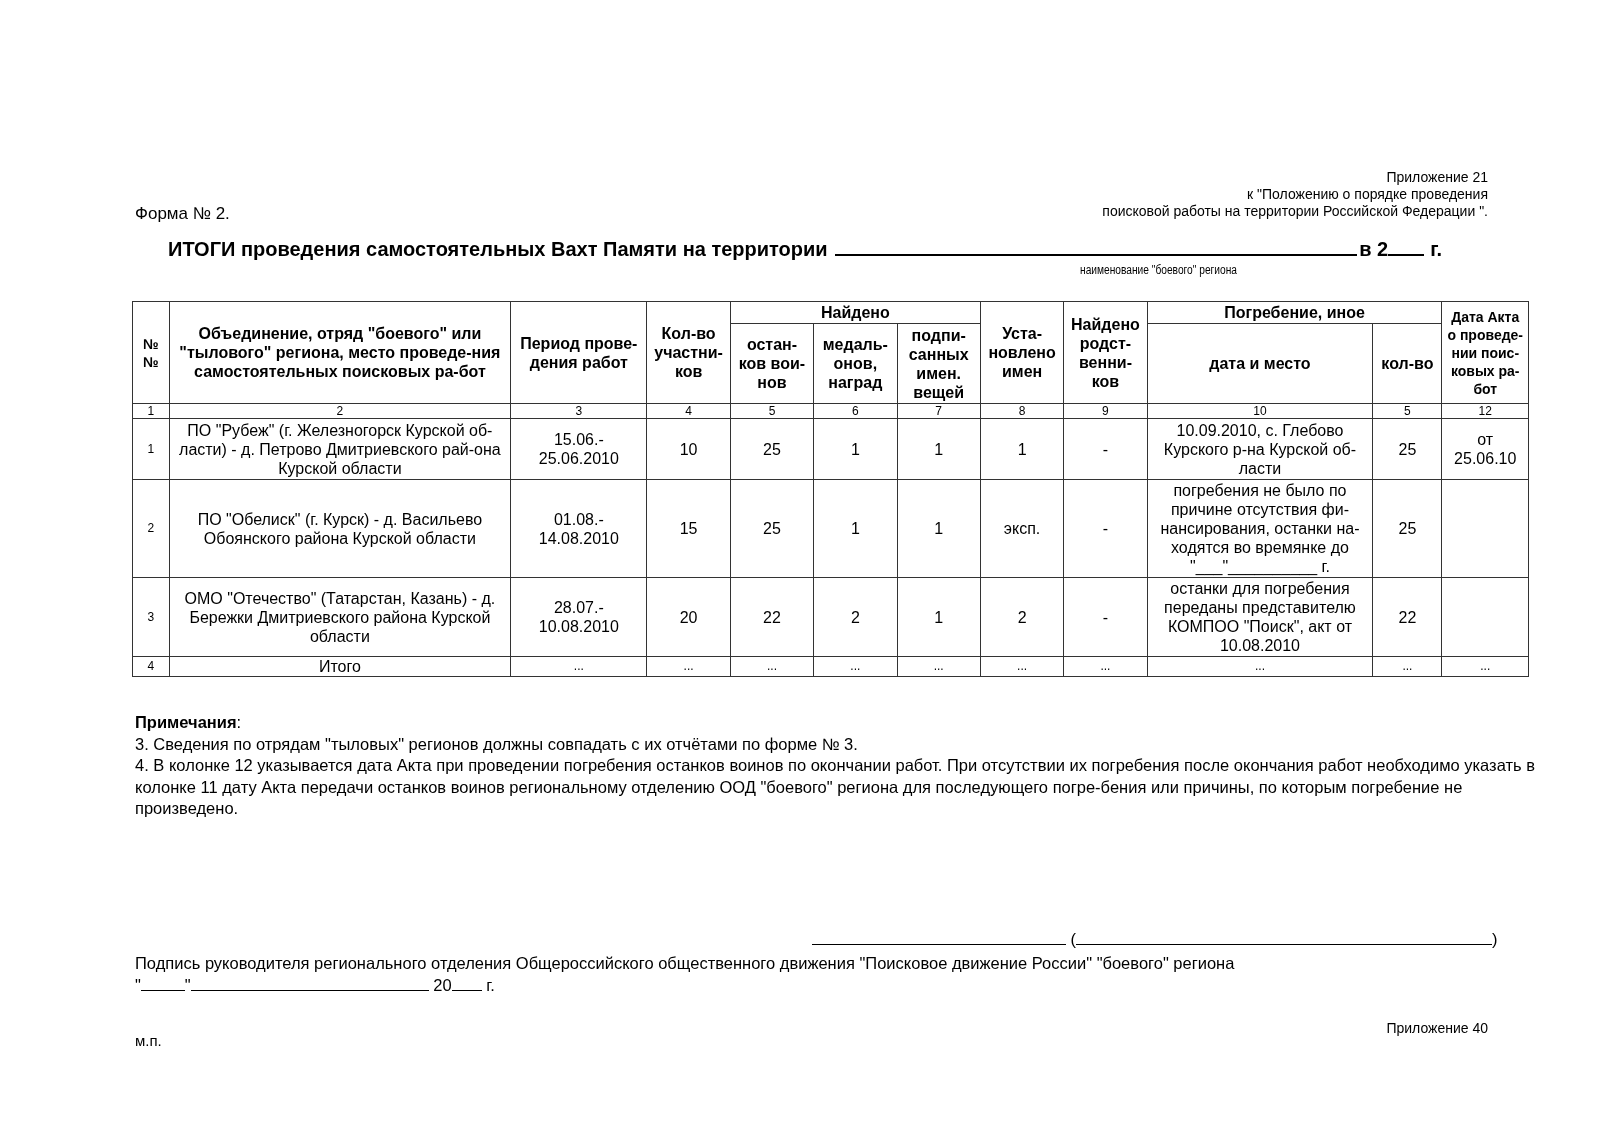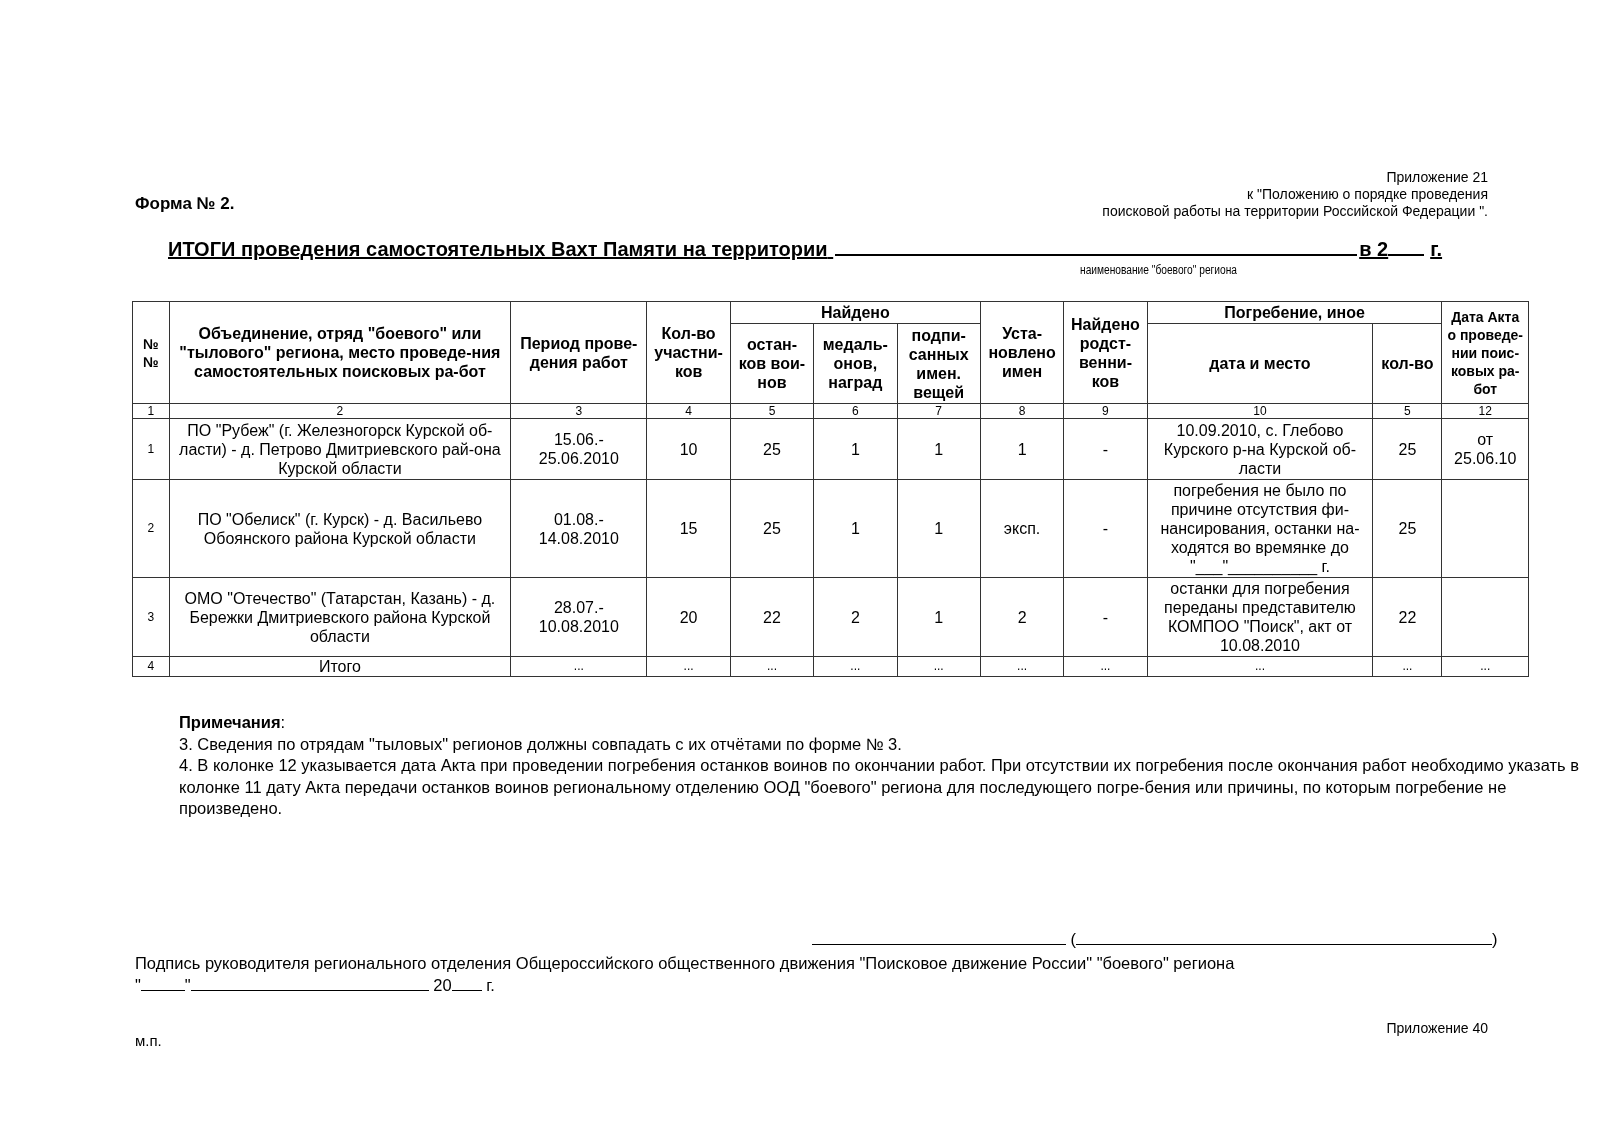--- a/index.html
+++ b/index.html
@@ -1,32 +1,32 @@
 <!DOCTYPE html>
 <html><head>
 <meta charset="utf-8">
 <style>
   html, body { margin:0; padding:0; background:#ffffff; }
   body { width:1600px; height:1131px; position:relative; overflow:hidden;
          font-family:"Liberation Sans", sans-serif; color:#000; }
   .abs { position:absolute; }
   .appendix { right:112px; top:121px; text-align:right; font-size:14px; line-height:17px;margin-top:48px; }
-  .form-no { left:135px; top:194px; font-size:17px; font-weight:bold;text-align:center; }
-  .title { left:168px; top:236px; font-size:20px; font-weight:bold; white-space:nowrap;text-decoration:underline; }
+  .form-no { left:135px; top:204px; font-size:17px; font-weight:normal;text-align:center; }
+  .title { left:168px; top:236px; font-size:20px; font-weight:bold; white-space:nowrap; }
   .title .blank { display:inline-block; width:522px; border-bottom:2px solid #000; height:18px; vertical-align:baseline; margin:0 2px; }
   .title .yblank { display:inline-block; width:36px; border-bottom:2px solid #000; height:18px; margin:0 6px 0 0; }
   .caption { left:1080px; top:263px; font-size:12px; font-family:"Liberation Sans", sans-serif; transform:scaleX(0.85); transform-origin:left; }
 
   table.main { position:absolute; left:132px; top:301px; width:1397px; border-collapse:collapse; table-layout:fixed; }
   table.main td, table.main th { border:1.5px solid #333; text-align:center; vertical-align:middle; padding:0 3px; font-size:16px; line-height:19px; }
   table.main th { font-weight:bold; }
   table.main .hsmall { font-size:14px; line-height:18px; }
   table.main .num td { font-size:12px; line-height:14px; height:14px; }
   table.main .idx { font-size:12px; }
-  .notes { left:135px; top:712px; width:1400px; font-size:16.5px; line-height:21.5px;margin-left:44px; }
+  .notes { left:135px; top:712px; width:1400px; font-size:16.5px; line-height:21.5px; }
   .notes .nh { font-weight:bold; }
   .sig { left:135px; top:954px; font-size:16.5px; }
   .sigline { left:812px; top:930px; font-size:16.5px; white-space:nowrap; }
   .sigline .l1 { display:inline-block; width:254px; border-bottom:1.5px solid #000; height:14px; }
   .sigline .l2 { display:inline-block; width:416px; border-bottom:1.5px solid #000; height:14px; }
   .dateline { left:135px; top:976px; font-size:16.5px; white-space:nowrap; }
   .dateline .u { display:inline-block; border-bottom:1.5px solid #000; height:14px; }
   .mp { left:135px; top:1032px; font-size:15px;text-align:right; }
   .appendix2 { right:112px; top:1020px; font-size:14px; }
 </style>

